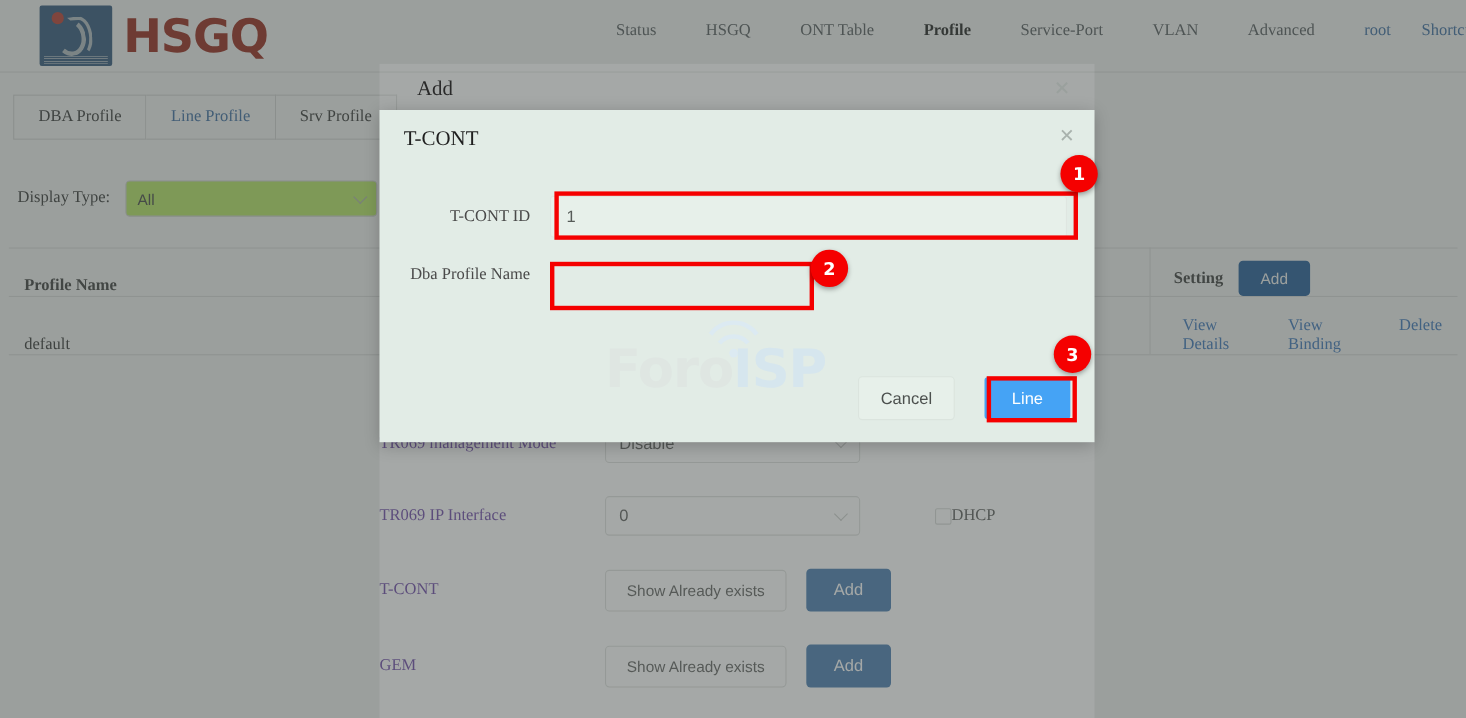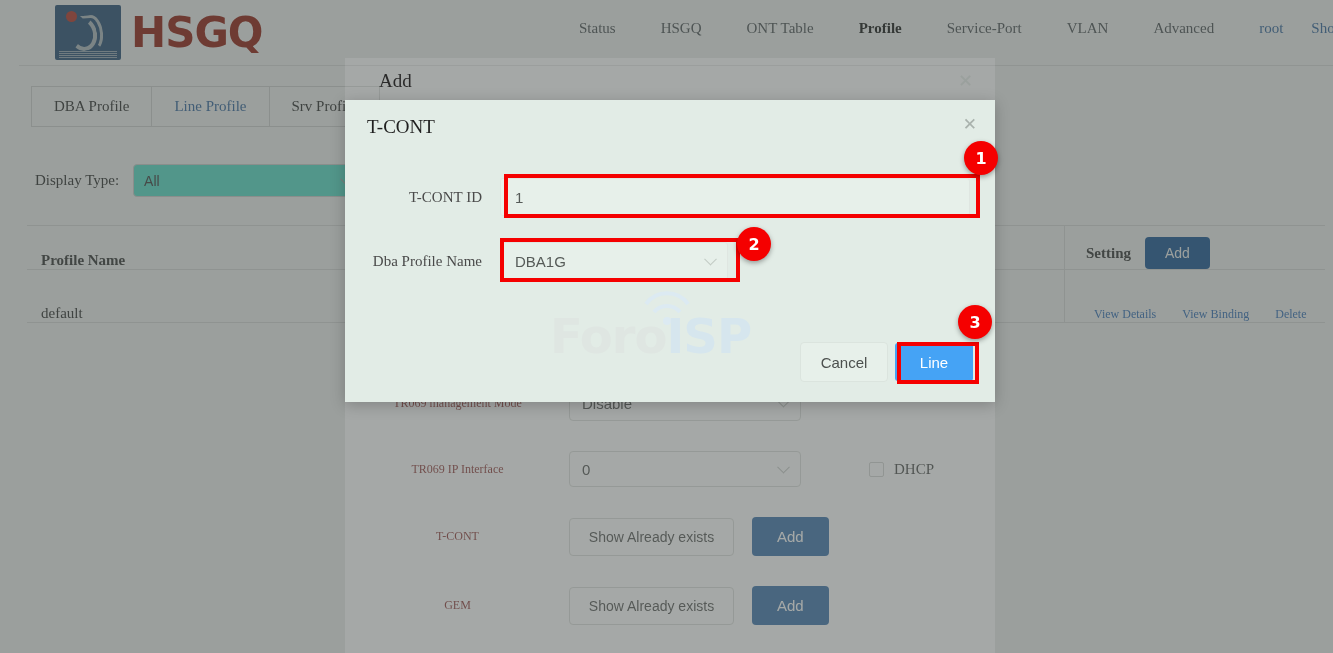--- a/index.html
+++ b/index.html
@@ -7,21 +7,20 @@
     width: 1333px; height: 653px;
     overflow: hidden;
     font-family: "Liberation Serif", serif;
     background: #ffffff;
   }
 
   
   #page {
     position: absolute; inset: 0;
     background: #ffffff;
-    margin-left: 19px;
   }
 
   
   .header {
     position: absolute; top: 0; left: 0; right: 0; height: 66px;
     background: #ffffff;
     border-bottom: 1px solid #e6e6e6;
   }
   .logo-wrap {
     position: absolute; left: 36px; top: 5px;
@@ -98,21 +97,21 @@
 
   
   .filter-row {
     position: absolute; top: 164px; left: 16px;
     display: flex; align-items: center; gap: 14px; justify-content: flex-end;
   }
   .filter-label { font-size: 15px; color: #333; }
   .select-box {
     width: 229px; height: 33px;
     border: 1px solid #d9d9d9; border-radius: 4px;
-    background: #5eead4;
+    background: #bef264;
     display: flex; align-items: center;
     padding: 0 10px;
     font-family: "Liberation Sans", sans-serif;
     font-size: 14px; color: #444;
     position: relative;
   }
   .select-box .caret {
     position: absolute; right: 10px; top: 50%;
     width: 9px; height: 9px;
     border-right: 1.5px solid #b5b5b5;
@@ -134,49 +133,49 @@
   .cell { padding: 0 14px; font-size: 15px; color: #333; }
   .thead .cell { font-weight: bold; color: #3a3a3a; }
   .c-name    { width: 1045px; }
   .c-setting { width: 120px; display:flex; align-items:center; gap:14px;}
   .c-actions { flex: 1; display: flex; gap: 26px; }
   .btn-blue {
     background: #1d5c9e; color: #fff; border: none; border-radius: 4px;
     font-family: "Liberation Sans", sans-serif;
     font-size: 14px; padding: 8px 20px; cursor: pointer;
   }
-  .link-act { color: #3b78c3; font-size: 12px; cursor: pointer; }
+  .link-act { color: #3b78c3; font-size: 15px; cursor: pointer; }
   .vline {
     position:absolute; top:225px; left:1045px; width:1px; height:97px;
     background:#e4e4e4;
   }
 
   
   .bgform { position: absolute; top: 385px; left: 345px; width: 650px; }
   .frow {
     display: flex; align-items: center; margin-bottom: 30px;
   }
   .frow .flabel {
-    width: 205px; text-align: center; padding-right: 18px;
-    font-size: 12px; color: #7f1d1d;
+    width: 205px; text-align: left; padding-right: 18px;
+    font-size: 15px; color: #4c1d95;
   }
   .fctl-select {
     width: 232px; height: 36px;
     border: 1px solid #d9d9d9; border-radius: 4px; background: #fff;
     display: flex; align-items: center; padding: 0 12px;
     font-family: "Liberation Sans", sans-serif;
     font-size: 15px; color: #3b3b3b; position: relative;
   }
   .fctl-select .caret {
     position: absolute; right: 12px; top: 50%;
     width: 9px; height: 9px;
     border-right: 1.5px solid #c2c2c2; border-bottom: 1.5px solid #c2c2c2;
     transform: translateY(-70%) rotate(45deg);
   }
-  .chk-wrap { display: flex; align-items: center; gap: 10px; margin-left: 36px; padding-left: 32px; }
+  .chk-wrap { display: flex; align-items: center; margin-left: 36px; padding-left: 32px; }
   .chkbox {
     width: 15px; height: 15px; border: 1px solid #cfcfcf; border-radius: 2px;
     background: #fff;
   }
   .chk-label { font-size: 15px; color: #333; }
   .fctl-text {
     width: 165px; height: 38px;
     border: 1px solid #d9d9d9; border-radius: 4px; background: #fff;
     display: flex; align-items: center; justify-content: center;
     font-family: "Liberation Sans", sans-serif;
@@ -269,21 +268,21 @@
     font-family: "DejaVu Sans", sans-serif;
     font-weight: bold; font-size: 48px;
     letter-spacing: -1px;
   }
   .wm-foro { color: #dfe6e2; }
   .wm-isp  { color: #d6e6ee; }
 
   
   .tc-footer {
     position: absolute; right: 22px; bottom: 20px;
-    display: flex; align-items: center; gap: 7px;
+    display: flex; align-items: center; gap: 27px;
   }
   .btn-cancel {
     width: 88px; height: 40px;
     background: #e7f0ea; border: 1px solid #dbe4de; border-radius: 4px;
     font-family: "Liberation Sans", sans-serif;
     font-size: 15px; color: #4c504e; cursor: pointer;
   }
   .btn-apply {
     width: 78px; height: 38px;
     background: #45a3f5; border: none; border-radius: 3px;
@@ -421,24 +420,20 @@
 
   <div class="tc-row" style="left:0; top:78px;">
     <div class="tc-label">T-CONT ID</div>
     <div class="tc-input">
       <span>1</span>
     </div>
   </div>
 
   <div class="tc-row" style="left:0; top:142px;">
     <div class="tc-label">Dba Profile Name</div>
-    <div class="tc-select">
-      <span>DBA1G</span>
-      <span class="caret"></span>
-    </div>
   </div>
 
   <div class="tc-footer">
     <button class="btn-cancel">Cancel</button>
     <button class="btn-apply">Line</button>
   </div>
 </div>
 
 <div class="hl" style="left:504px; top:174px; width:476px; height:44px;"></div>
 <div class="badge" style="left:964px; top:141px;">1</div>

